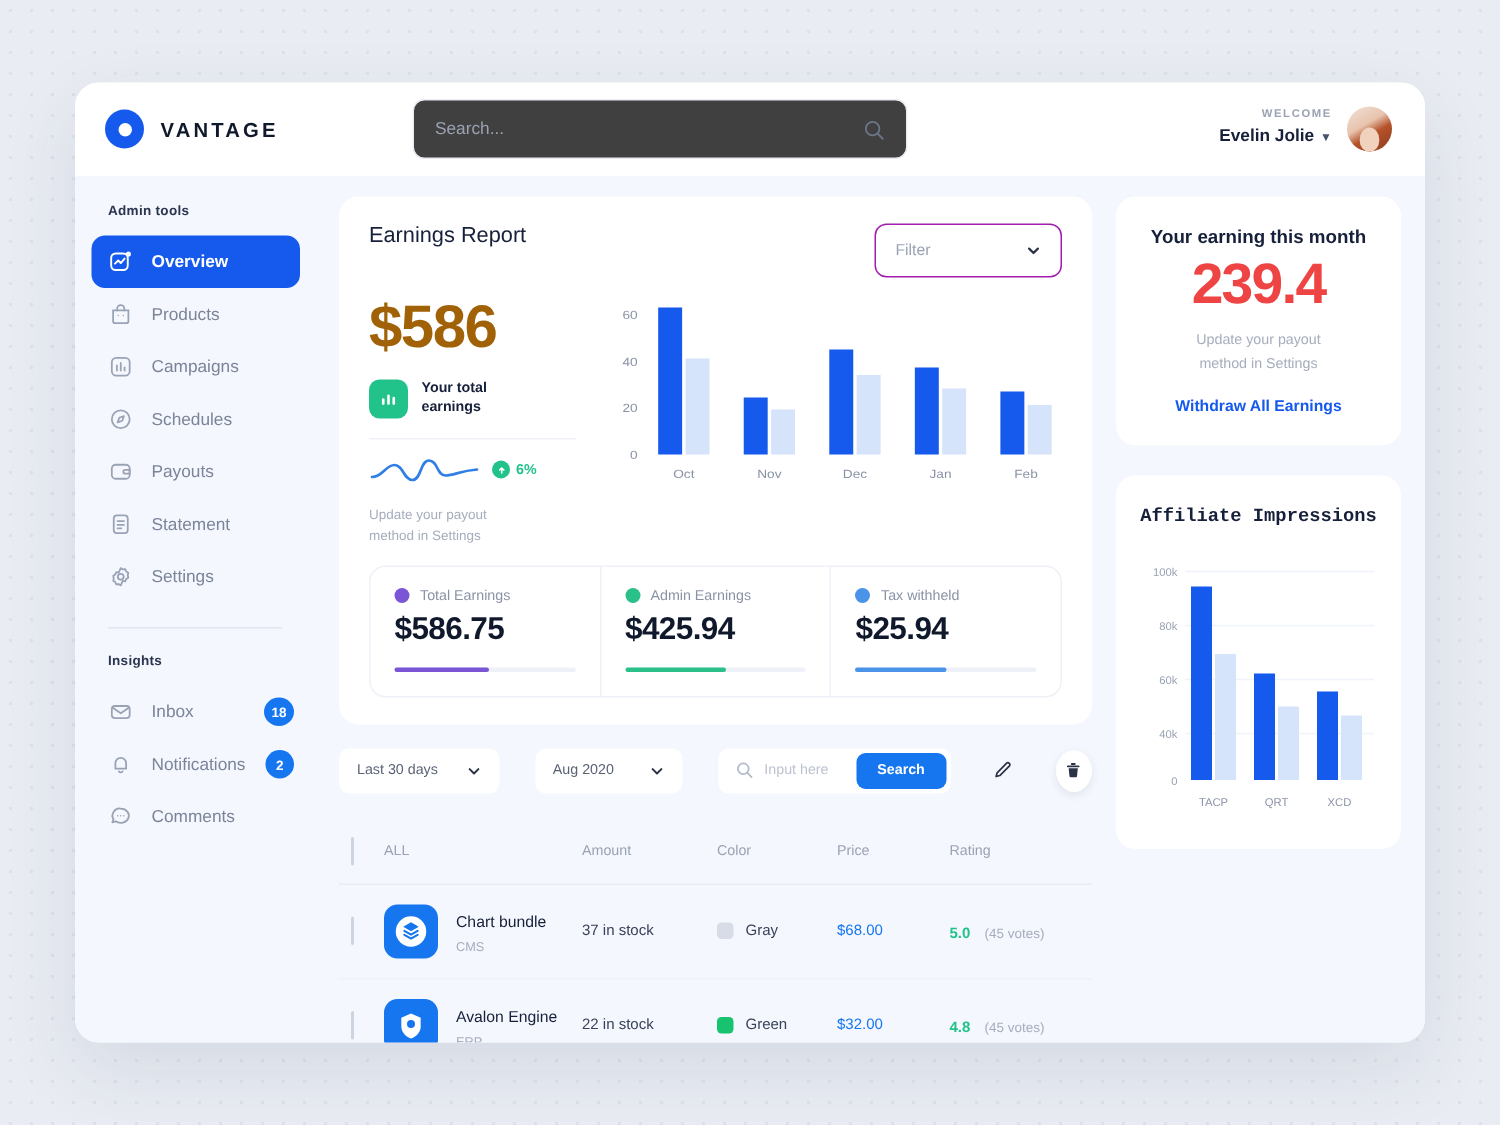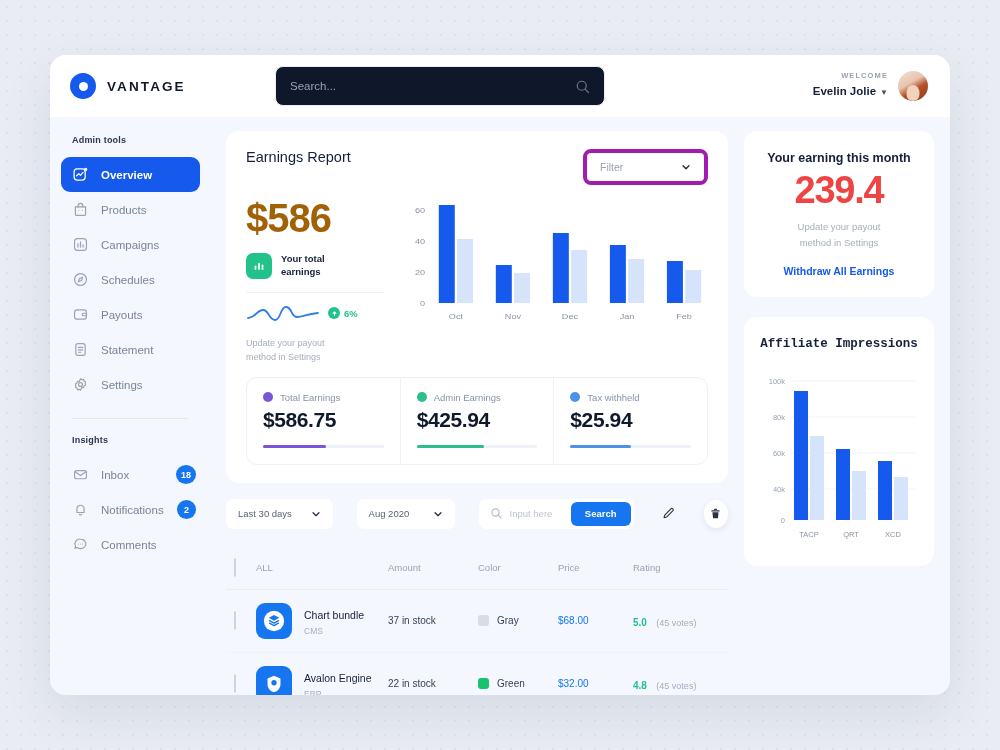--- a/index.html
+++ b/index.html
@@ -46,21 +46,21 @@
   .logo-ring i { width: 9px; height: 9px; border-radius: 50%; background: #fff; display:block; }
   .brand-name {
     font-size: 13.5px; font-weight: bold; letter-spacing: 2.1px; color: #10182b;
   }
   .search-wrap {
     margin-left: 45px;
     width: 330px; height: 40px;
     border: 1px solid #e9ecf3; border-radius: 8px;
     display: flex; align-items: center;
     padding: 0 14px;
-    background: #0f172a;
+    background: #404040;
   }
   .search-wrap input {
     flex: 1; border: 0; outline: none;
     font-size: 11.5px; color: #8a93a6;
     font-family: "Liberation Sans", sans-serif;
     background: transparent;
   }
   .search-wrap input::placeholder { color: #9aa2b3; }
   .ico-search { width: 15px; height: 15px; flex: 0 0 15px; }
   .user-area {
@@ -129,21 +129,21 @@
   .col-right { width: 190px; flex: 0 0 190px; display: flex; flex-direction: column; gap: 20px; }
 
   .card { background: #fff; border-radius: 13px; }
 
   
   .earn-card { padding: 18px 20px 18px 20px; }
   .earn-head { display: flex; align-items: flex-start; }
   .earn-title { font-size: 14.5px; font-weight: normal; color: #16203a; }
   .filter-sel {
     margin-left: auto; width: 125px; height: 36px;
-    border: 4px solid #a21caf; border-radius: 8px;
+    border: 1px solid #a21caf; border-radius: 8px;
     display: flex; align-items: center; padding: 0 13px;
     font-size: 10.5px; color: #9aa2b3;
   }
   .chev { margin-left: auto; width: 10px; height: 10px; }
 
   .earn-body { display: flex; margin-top: 12px; }
   .earn-left { width: 150px; flex: 0 0 150px; }
   .big-amount { font-size: 40px; font-weight: bold; color: #a16207; letter-spacing: -1px; line-height: 1.05; }
   .tot-row { display: flex; align-items: center; gap: 9px; margin-top: 14px; }
   .tot-icon {

